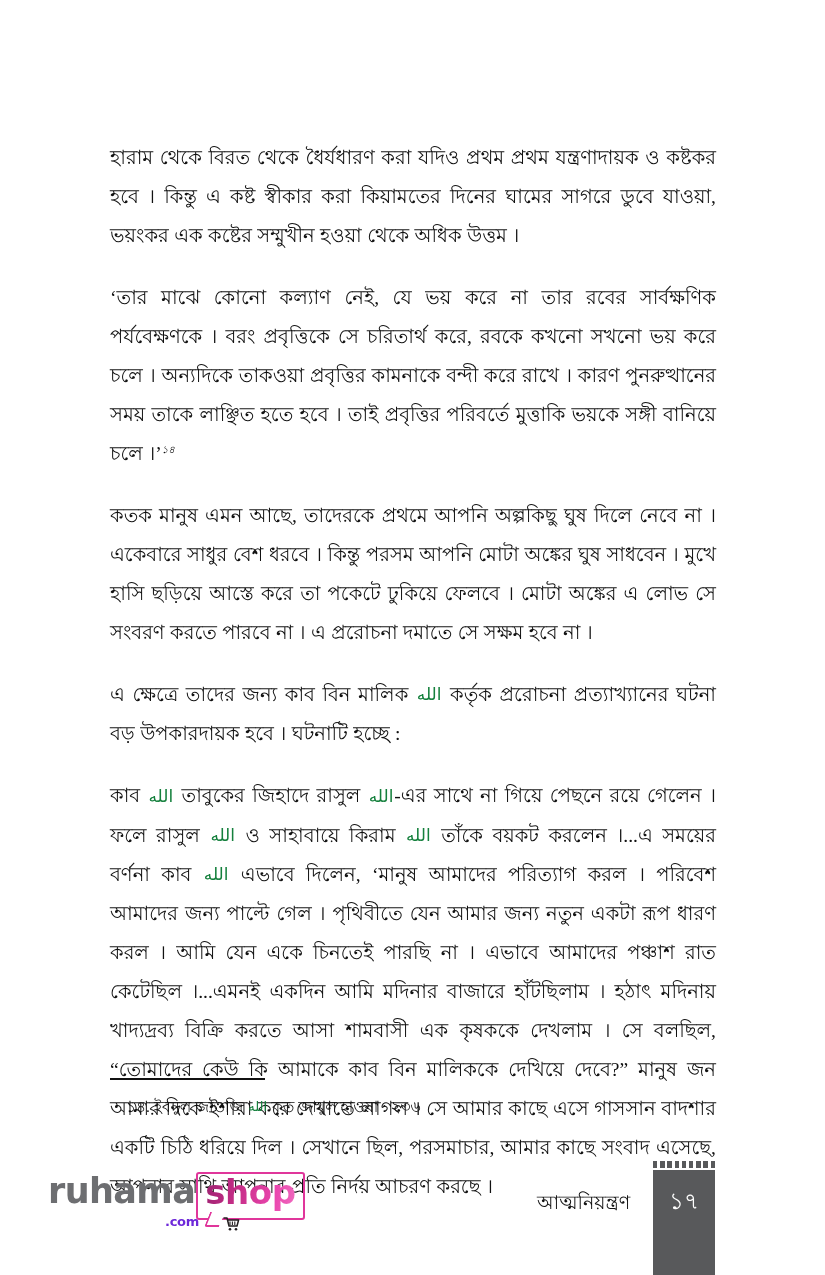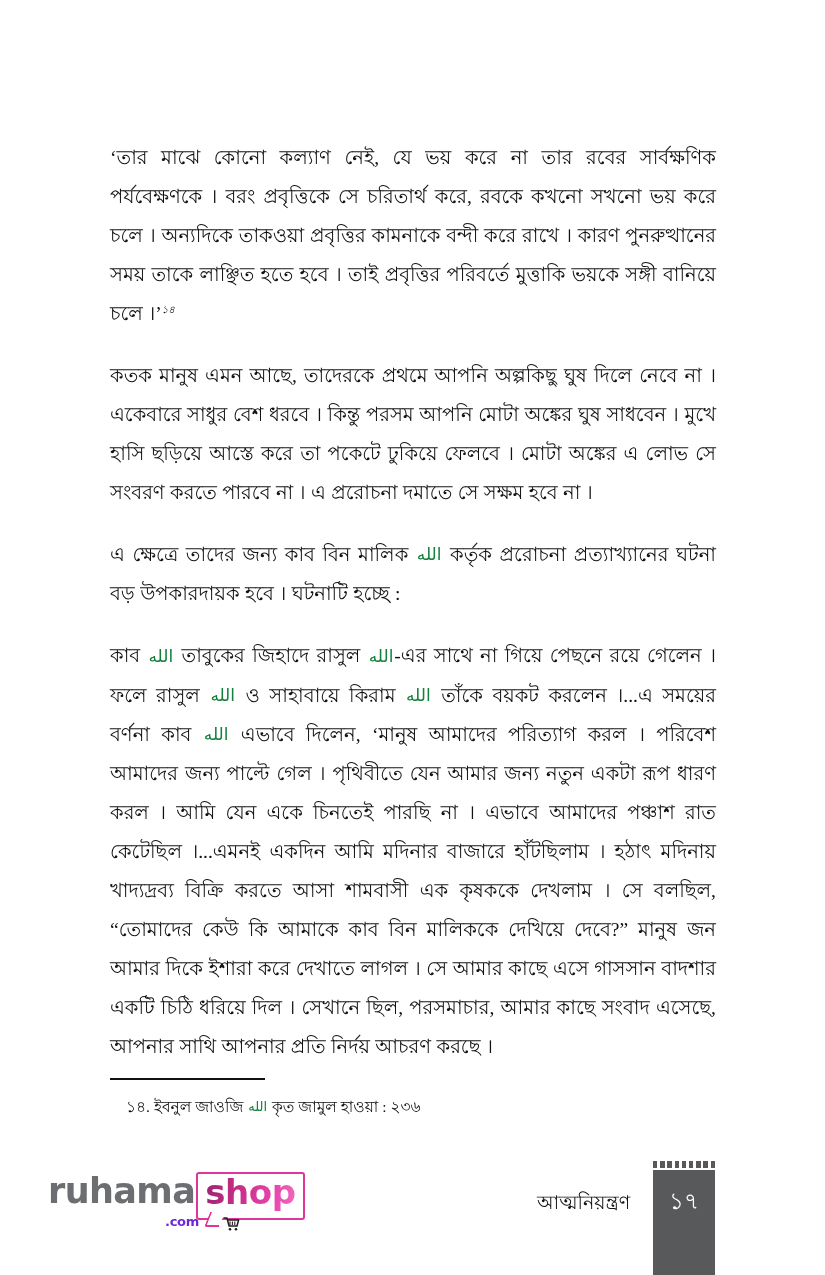--- a/index.html
+++ b/index.html
@@ -201,20 +201,21 @@
     color: #ffffff;
   }
 </style>
 </head>
 <body>
 
 <div class="page">
 
   <div class="content">
 
+    <p class="para">হারাম থেকে বিরত থেকে ধৈর্যধারণ করা যদিও প্রথম প্রথম যন্ত্রণাদায়ক ও কষ্টকর হবে । কিন্তু এ কষ্ট স্বীকার করা কিয়ামতের দিনের ঘামের সাগরে ডুবে যাওয়া, ভয়ংকর এক কষ্টের সম্মুখীন হওয়া থেকে অধিক উত্তম ।</p>
 
     <p class="para"><span>‘তার মাঝে কোনো কল্যাণ নেই, যে ভয় করে না তার রবের সার্বক্ষণিক পর্যবেক্ষণকে । বরং প্রবৃত্তিকে সে চরিতার্থ করে, রবকে কখনো সখনো ভয় করে চলে । অন্যদিকে তাকওয়া প্রবৃত্তির কামনাকে বন্দী করে রাখে । কারণ পুনরুত্থানের সময় তাকে লাঞ্ছিত হতে হবে । তাই প্রবৃত্তির পরিবর্তে মুত্তাকি ভয়কে সঙ্গী বানিয়ে চলে ।’</span><sup class="fn">১৪</sup></p>
 
     <p class="para">কতক মানুষ এমন আছে, তাদেরকে প্রথমে আপনি অল্পকিছু ঘুষ দিলে নেবে না । একেবারে সাধুর বেশ ধরবে । কিন্তু পরসম আপনি মোটা অঙ্কের ঘুষ সাধবেন । মুখে হাসি ছড়িয়ে আস্তে করে তা পকেটে ঢুকিয়ে ফেলবে । মোটা অঙ্কের এ লোভ সে সংবরণ করতে পারবে না । এ প্ররোচনা দমাতে সে সক্ষম হবে না ।</p>
 
     <p class="para"><span>এ ক্ষেত্রে তাদের জন্য কাব বিন মালিক </span><span class="honorific">الله</span><span> কর্তৃক প্ররোচনা প্রত্যাখ্যানের ঘটনা বড় উপকারদায়ক হবে । ঘটনাটি হচ্ছে :</span></p>
 
     <p class="para"><span>কাব </span><span class="honorific">الله</span><span> তাবুকের জিহাদে রাসুল </span><span class="honorific">الله</span><span>-এর সাথে না গিয়ে পেছনে রয়ে গেলেন । ফলে রাসুল </span><span class="honorific">الله</span><span> ও সাহাবায়ে কিরাম </span><span class="honorific">الله</span><span> তাঁকে বয়কট করলেন ।...এ সময়ের বর্ণনা কাব </span><span class="honorific">الله</span><span> এভাবে দিলেন, ‘মানুষ আমাদের পরিত্যাগ করল । পরিবেশ আমাদের জন্য পাল্টে গেল । পৃথিবীতে যেন আমার জন্য নতুন একটা রূপ ধারণ করল । আমি যেন একে চিনতেই পারছি না । এভাবে আমাদের পঞ্চাশ রাত কেটেছিল ।...এমনই একদিন আমি মদিনার বাজারে হাঁটছিলাম । হঠাৎ মদিনায় খাদ্যদ্রব্য বিক্রি করতে আসা শামবাসী এক কৃষককে দেখলাম । সে বলছিল, “তোমাদের কেউ কি আমাকে কাব বিন মালিককে দেখিয়ে দেবে?” মানুষ জন আমার দিকে ইশারা করে দেখাতে লাগল । সে আমার কাছে এসে গাসসান বাদশার একটি চিঠি ধরিয়ে দিল । সেখানে ছিল, পরসমাচার, আমার কাছে সংবাদ এসেছে, আপনার সাথি আপনার প্রতি নির্দয় আচরণ করছে ।</span></p>
 
   </div>

